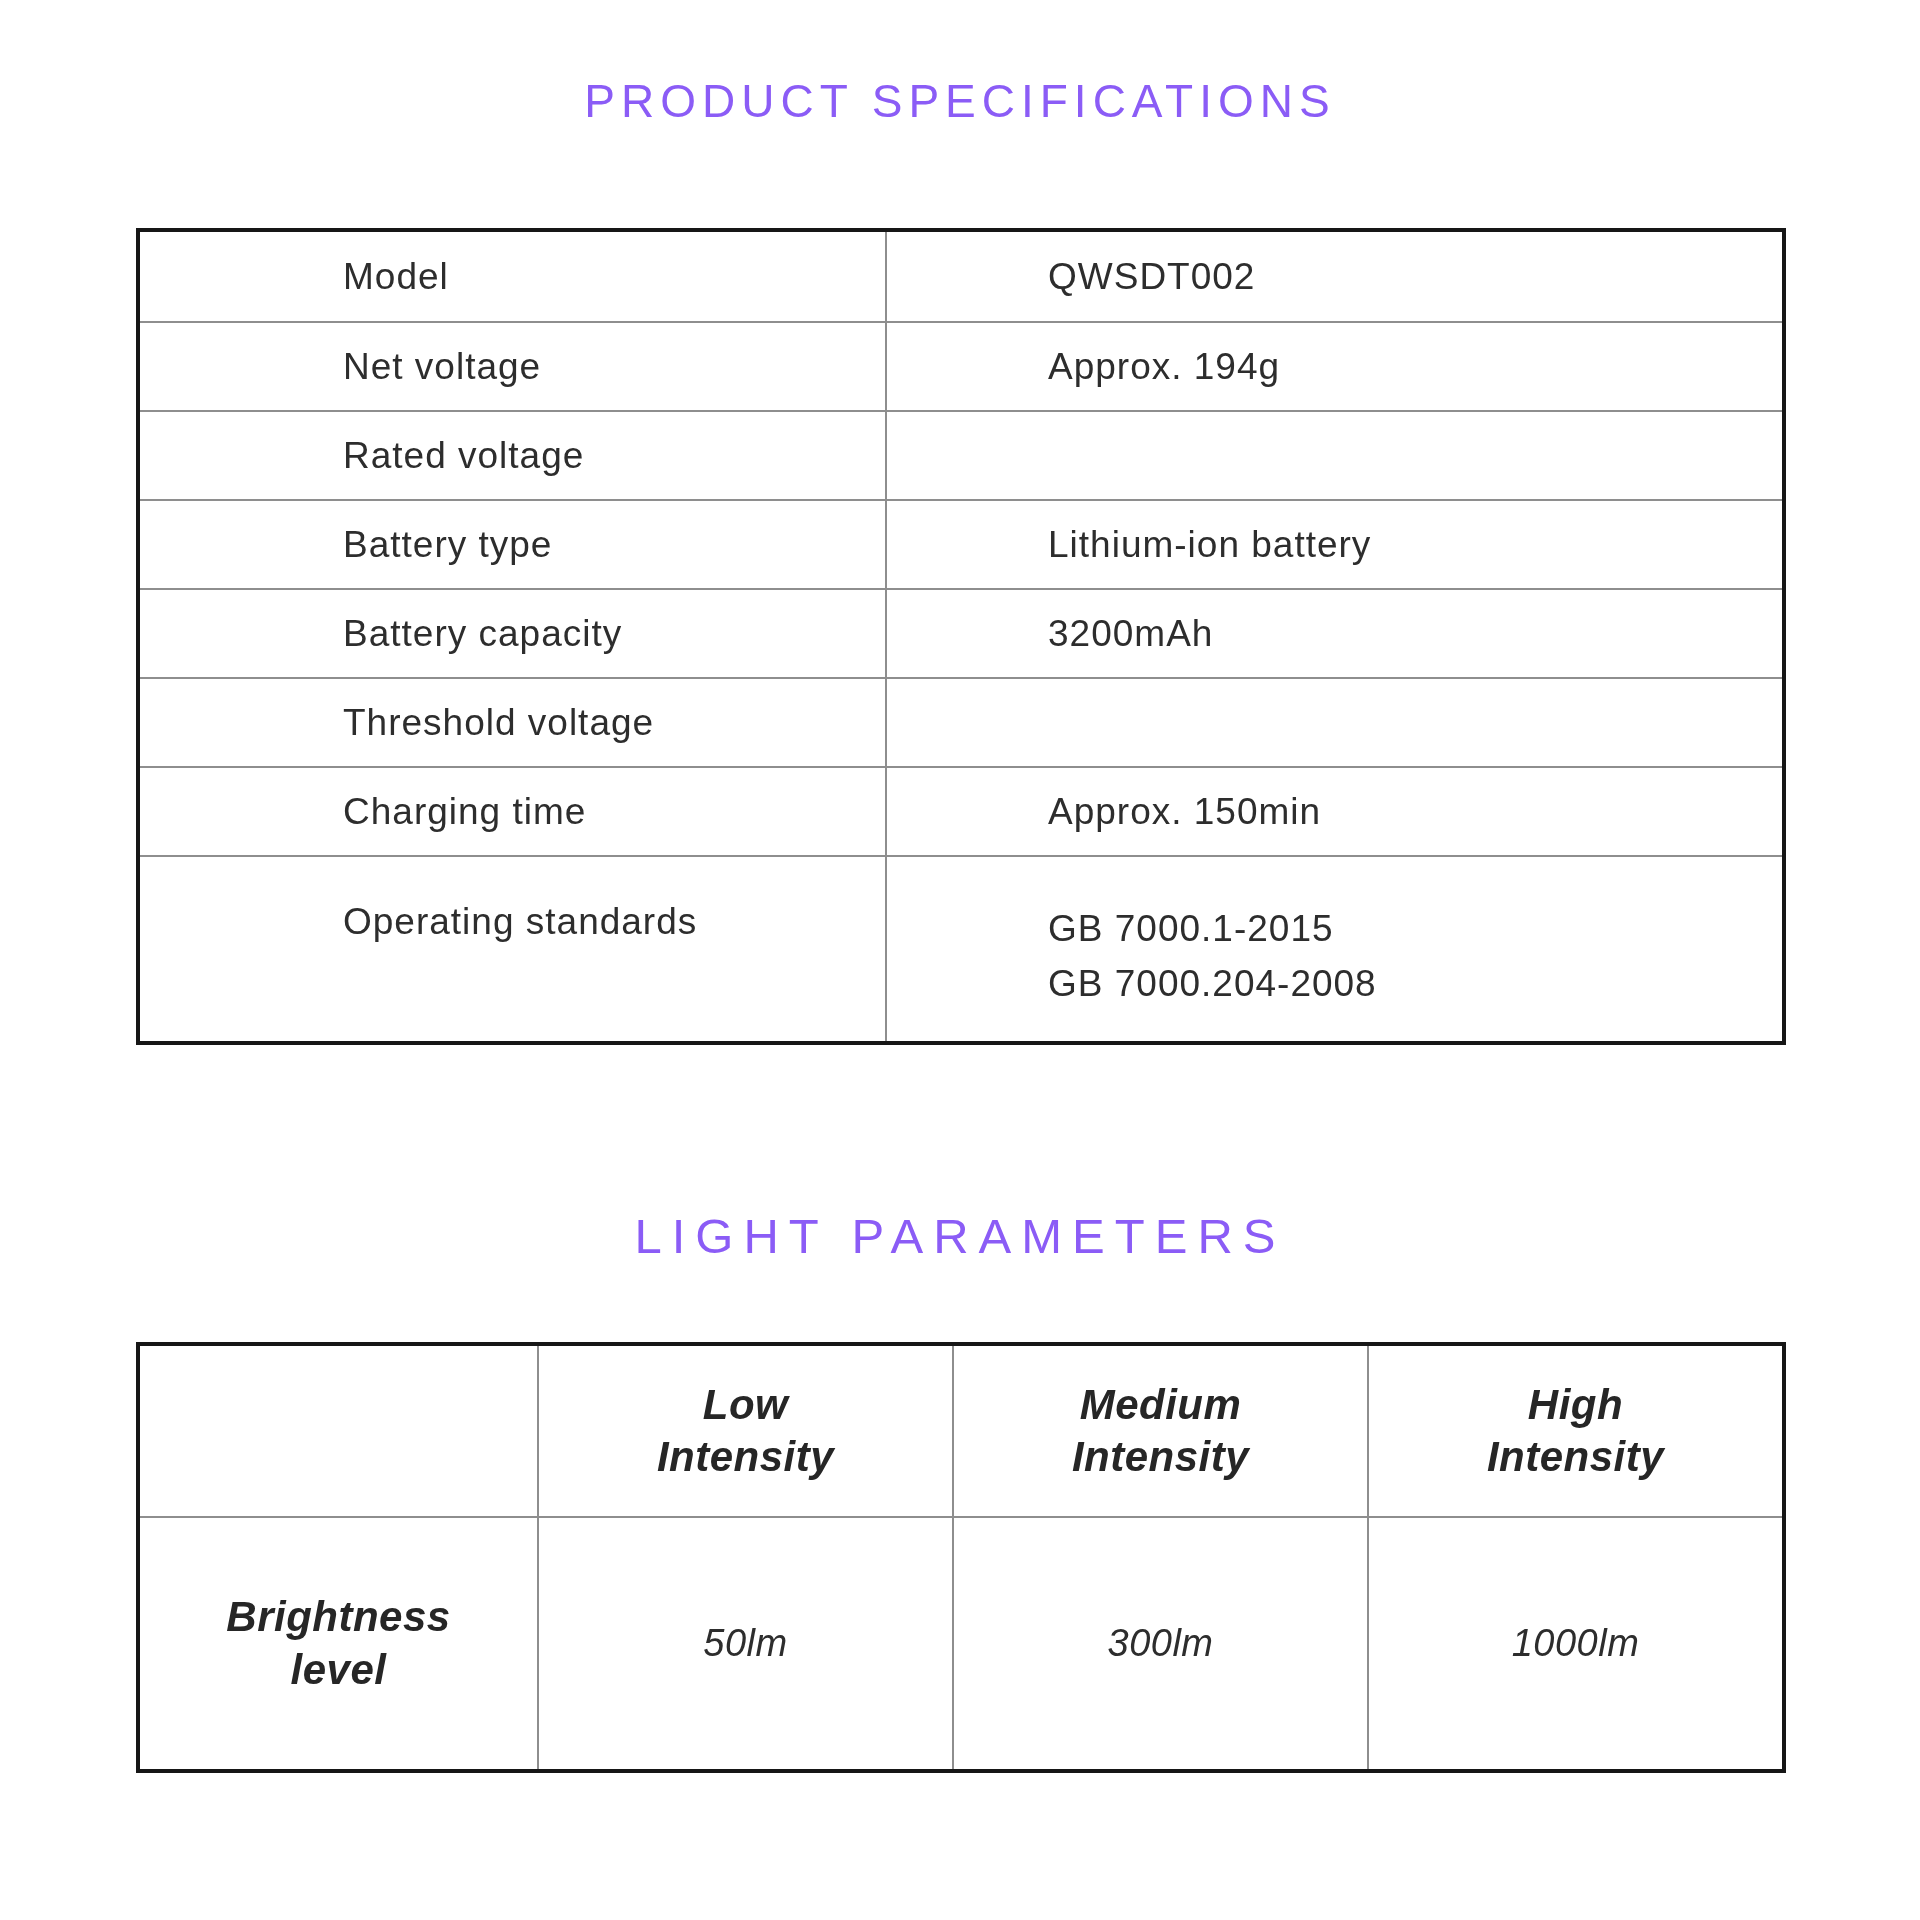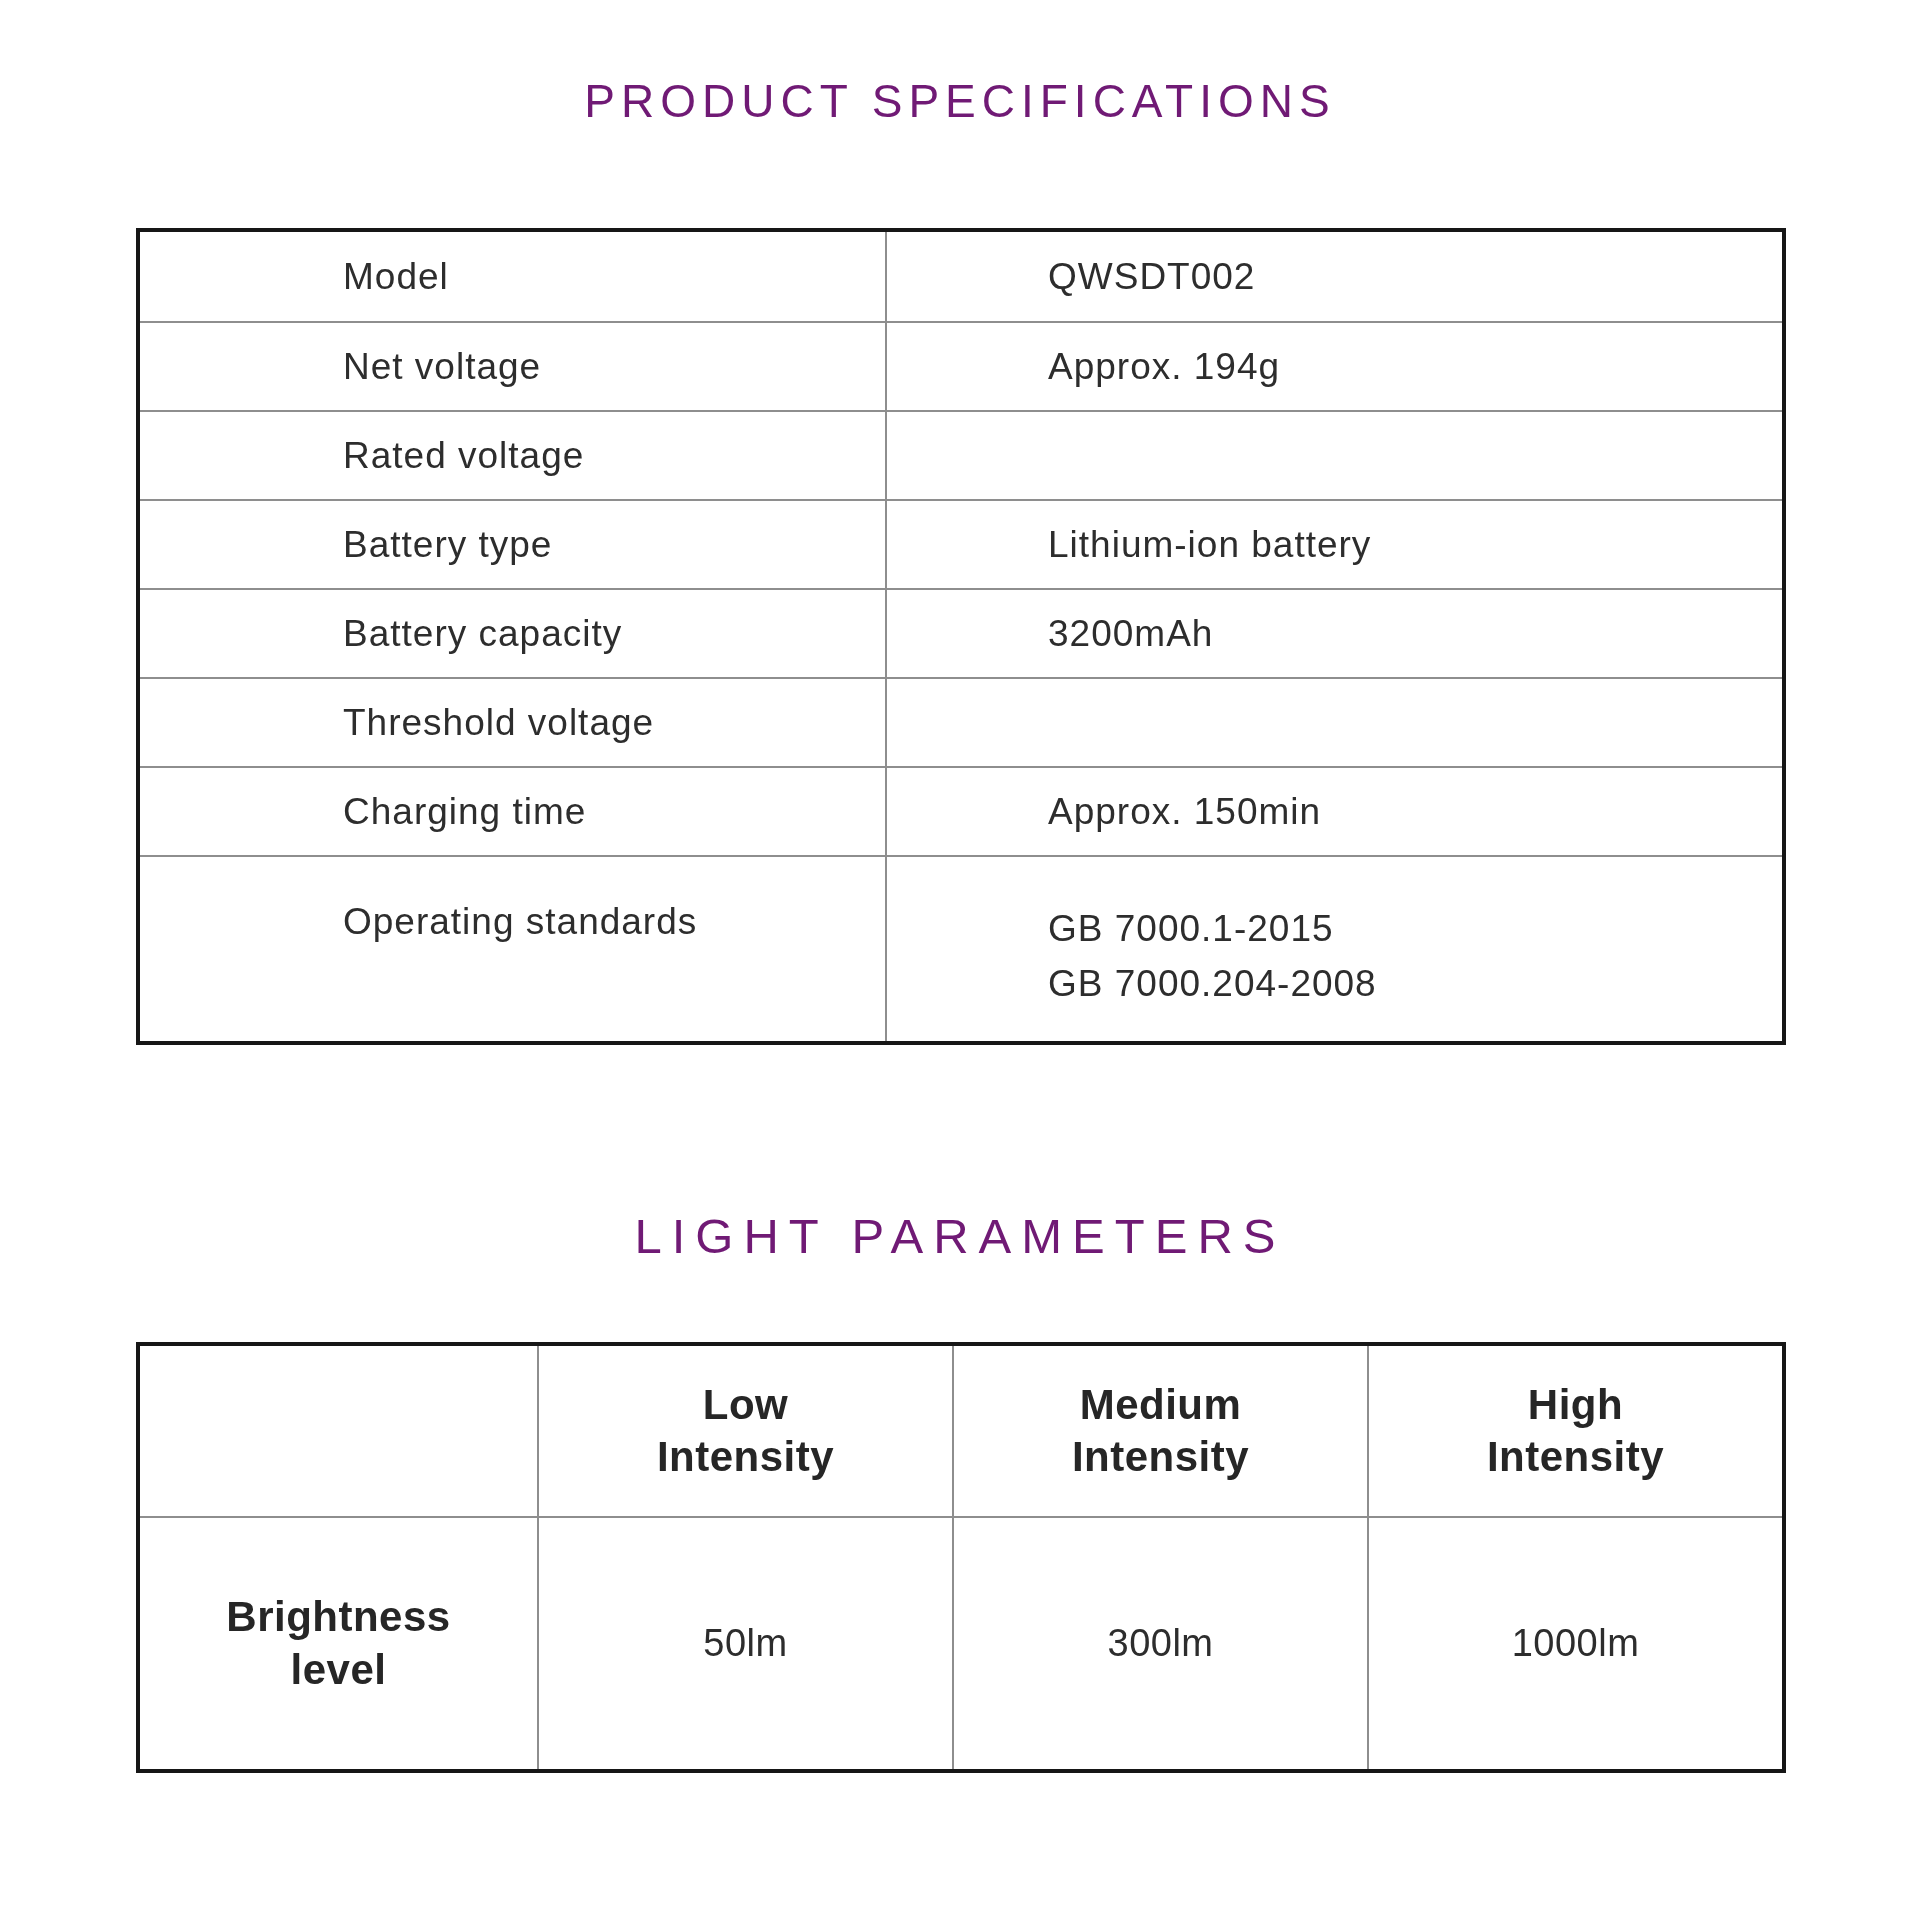--- a/index.html
+++ b/index.html
@@ -12,21 +12,21 @@
     font-family: "Liberation Sans", sans-serif;
     color: #2d2d2d;
     overflow: hidden;
   }
   .section-title {
     position: absolute;
     left: 0;
     width: 100%;
     text-align: center;
     font-weight: 500;
-    color: #701a75;
+    color: #8b5cf6;
     white-space: nowrap;
   }
   .title-spec {
     top: 74px;
     font-size: 46px;
     letter-spacing: 6px;
   }
   .title-light {
     top: 1208px;
     font-size: 49px;
@@ -113,20 +113,21 @@
   .light-row.header { height: 170px; }
   .light-row.body { flex: 1; border-top: 2px solid #8e8e8e; }
   .light-cell {
     flex: 1;
     border-left: 2px solid #8e8e8e;
     display: flex;
     align-items: center;
     justify-content: center;
     text-align: center;
     white-space: pre-line;
+    font-style: italic;
   }
   .light-cell:first-child { border-left: none; flex: 0 0 397px; }
   .light-cell.head {
     font-size: 42px;
     font-weight: 600;
     line-height: 1.25;
     letter-spacing: 0.5px;
     color: #262626;
   }
   .light-cell.value {

